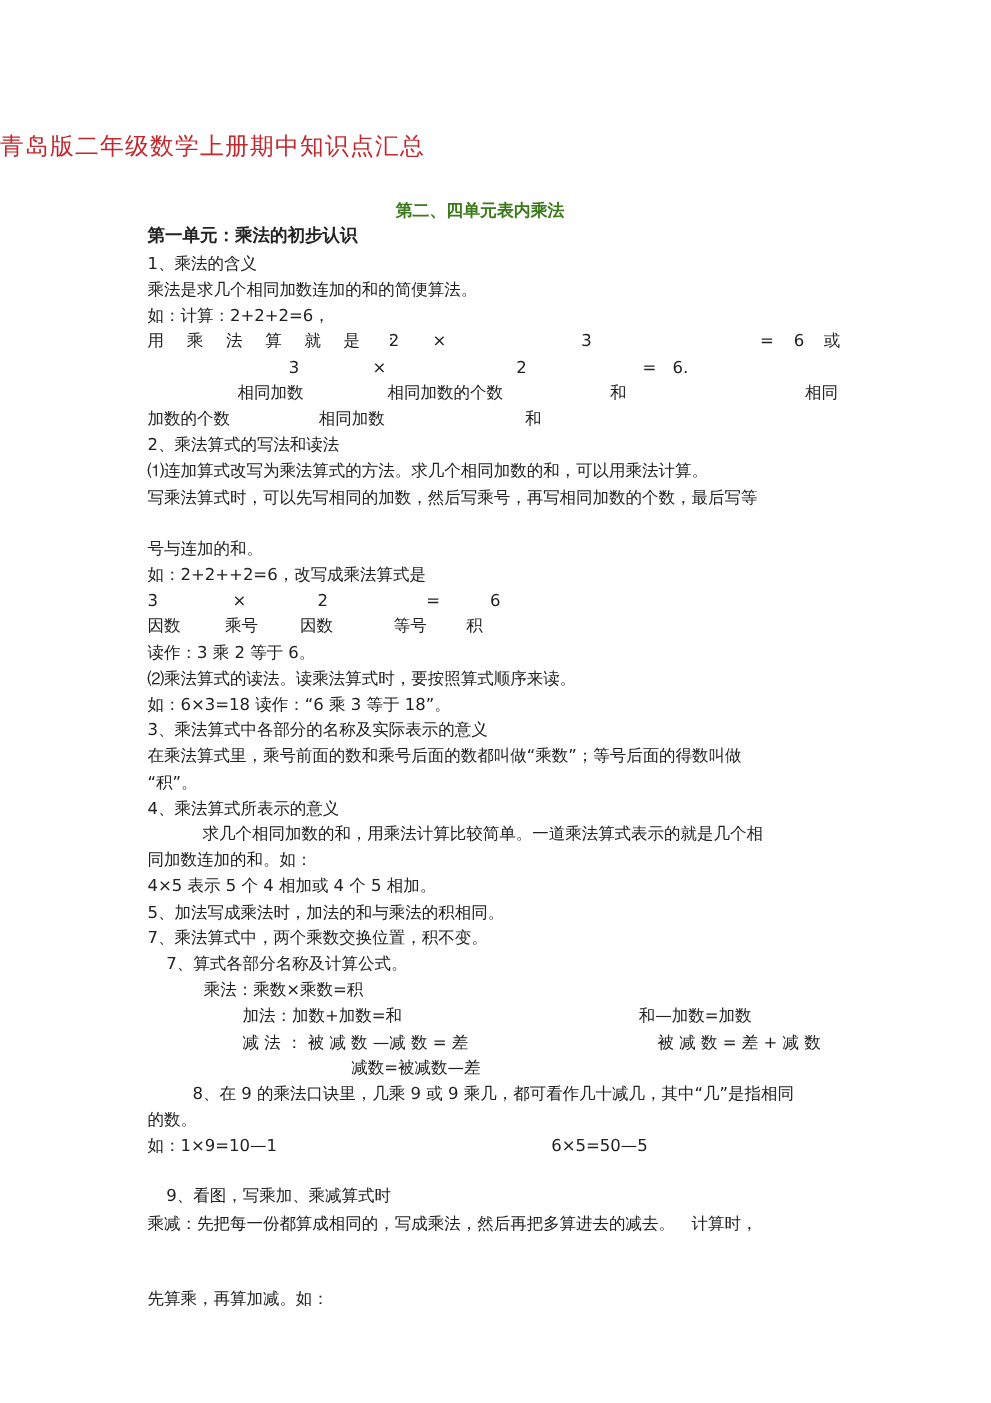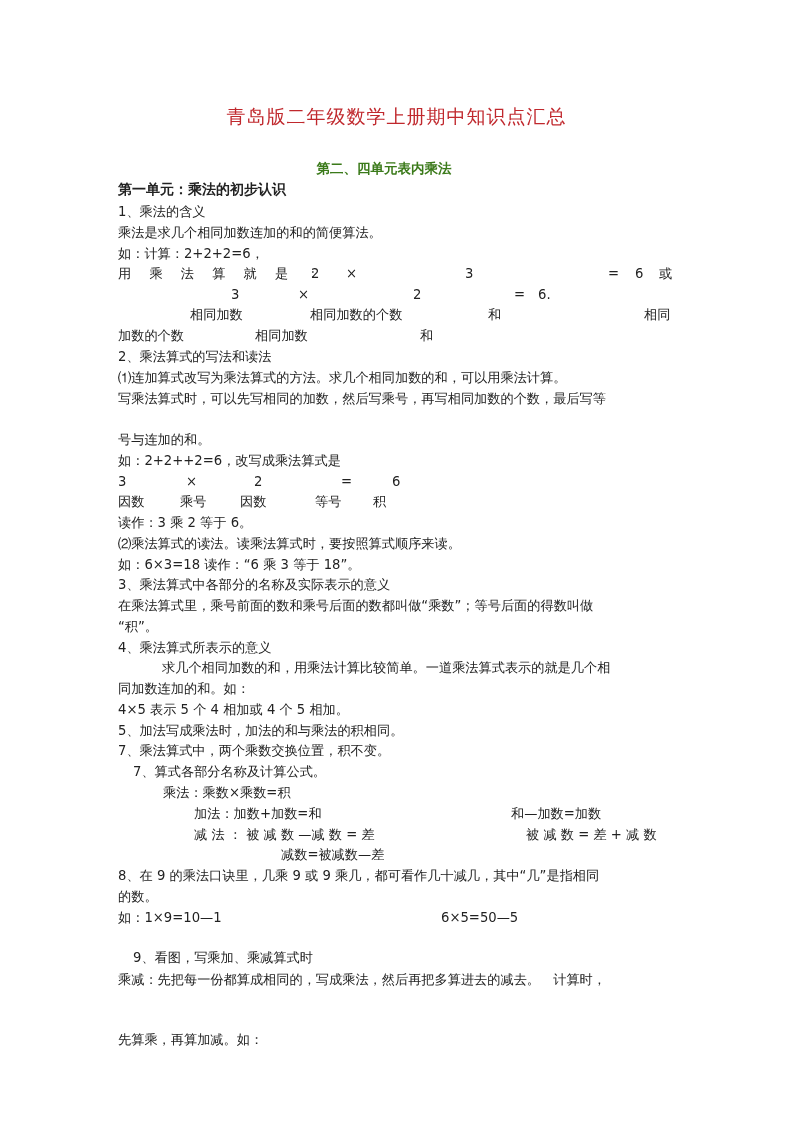--- a/index.html
+++ b/index.html
@@ -1,19 +1,19 @@
 <!DOCTYPE html>
 <html><head>
 <meta charset="utf-8">
 <style>
   html, body { margin: 0; padding: 0; background: #ffffff; }
   body { width: 793px; height: 1122px; position: relative; overflow: hidden;
          font-family: "DejaVu Sans", "Liberation Sans", sans-serif; color: #222; }
   .page { position: absolute; left: 0; top: 0; width: 793px; height: 1122px; }
-  .title { position: absolute; left: 0; width: 793px; top: 104px; text-align: center;
+  .title { position: absolute; left: 0; width: 793px; top: 104px; text-align: left;
            font-size: 19px; color: #c0282d; letter-spacing: 1px; }
   .subtitle { position: absolute; left: 0; width: 768px; top: 160px; text-align: center;
               font-size: 13.5px; font-weight: bold; color: #3b7a1a; }
   .line { position: absolute; left: 118px; font-size: 13.2px; line-height: 16px; white-space: nowrap; }
   .bold { font-weight: bold; font-size: 14px; }
   .abs { position: absolute; font-size: 13.2px; line-height: 16px; white-space: nowrap; }
 </style>
 </head>
 <body>
 
@@ -86,21 +86,21 @@
   <div class="line" style="top:743px;">7、乘法算式中，两个乘数交换位置，积不变。</div>
 
   <div class="line" style="top:764px; left:133px;">7、算式各部分名称及计算公式。</div>
   <div class="line" style="top:785px; left:163px;">乘法：乘数×乘数=积</div>
   <div class="line" style="top:806px; left:194px;">加法：加数+加数=和</div>
   <div class="abs" style="top:806px; left:511px;">和—加数=加数</div>
   <div class="line" style="top:827px; left:194px;">减 法 ： 被 减 数 —减 数 = 差</div>
   <div class="abs" style="top:827px; left:526px;">被 减 数 = 差 + 减 数</div>
   <div class="line" style="top:847px; left:281px;">减数=被减数—差</div>
 
-  <div class="line" style="top:868px;">8、在 9 的乘法口诀里，几乘 9 或 9 乘几，都可看作几十减几，其中“几”是指相同</div>
+  <div class="line" style="top:868px;margin-left:36px;">8、在 9 的乘法口诀里，几乘 9 或 9 乘几，都可看作几十减几，其中“几”是指相同</div>
   <div class="line" style="top:889px;">的数。</div>
   <div class="line" style="top:910px;">如：1×9=10—1</div>
   <div class="abs" style="top:910px; left:441px;">6×5=50—5</div>
 
   <div class="line" style="top:950px; left:133px;">9、看图，写乘加、乘减算式时</div>
   <div class="line" style="top:972px;">乘减：先把每一份都算成相同的，写成乘法，然后再把多算进去的减去。　计算时，</div>
   <div class="line" style="top:993px;margin-top:39px;">先算乘，再算加减。如：</div>
 
 </div>
 

